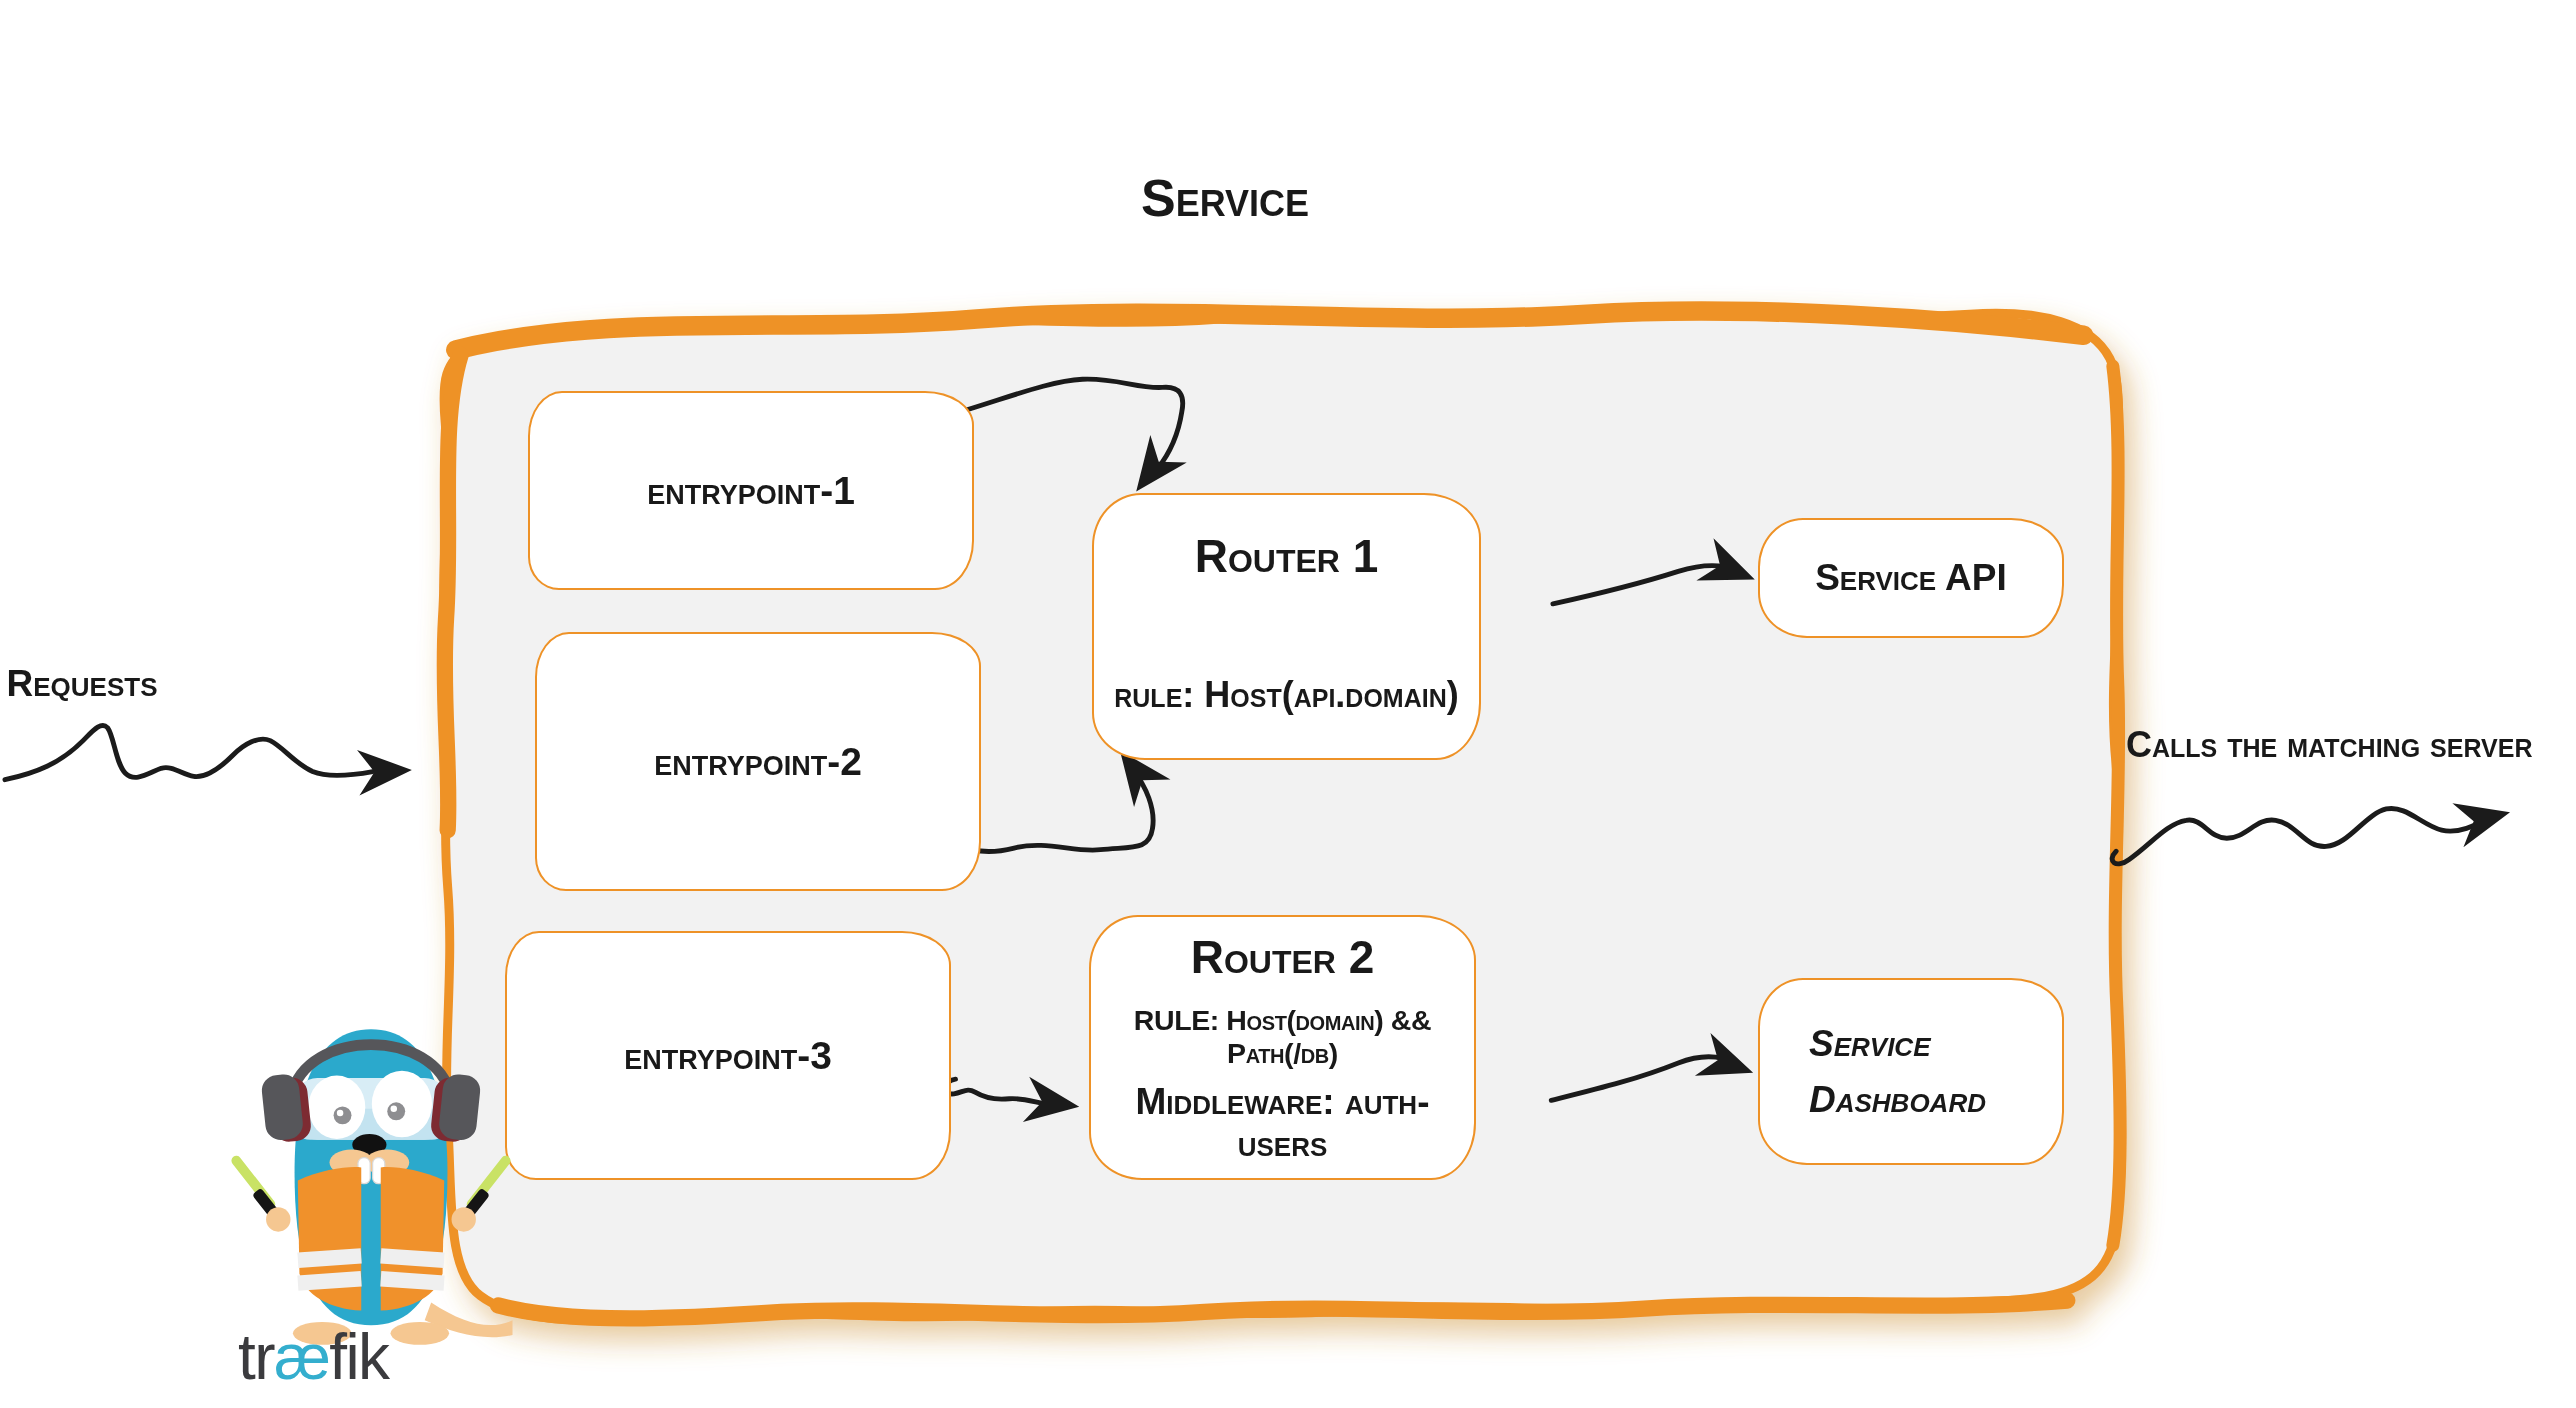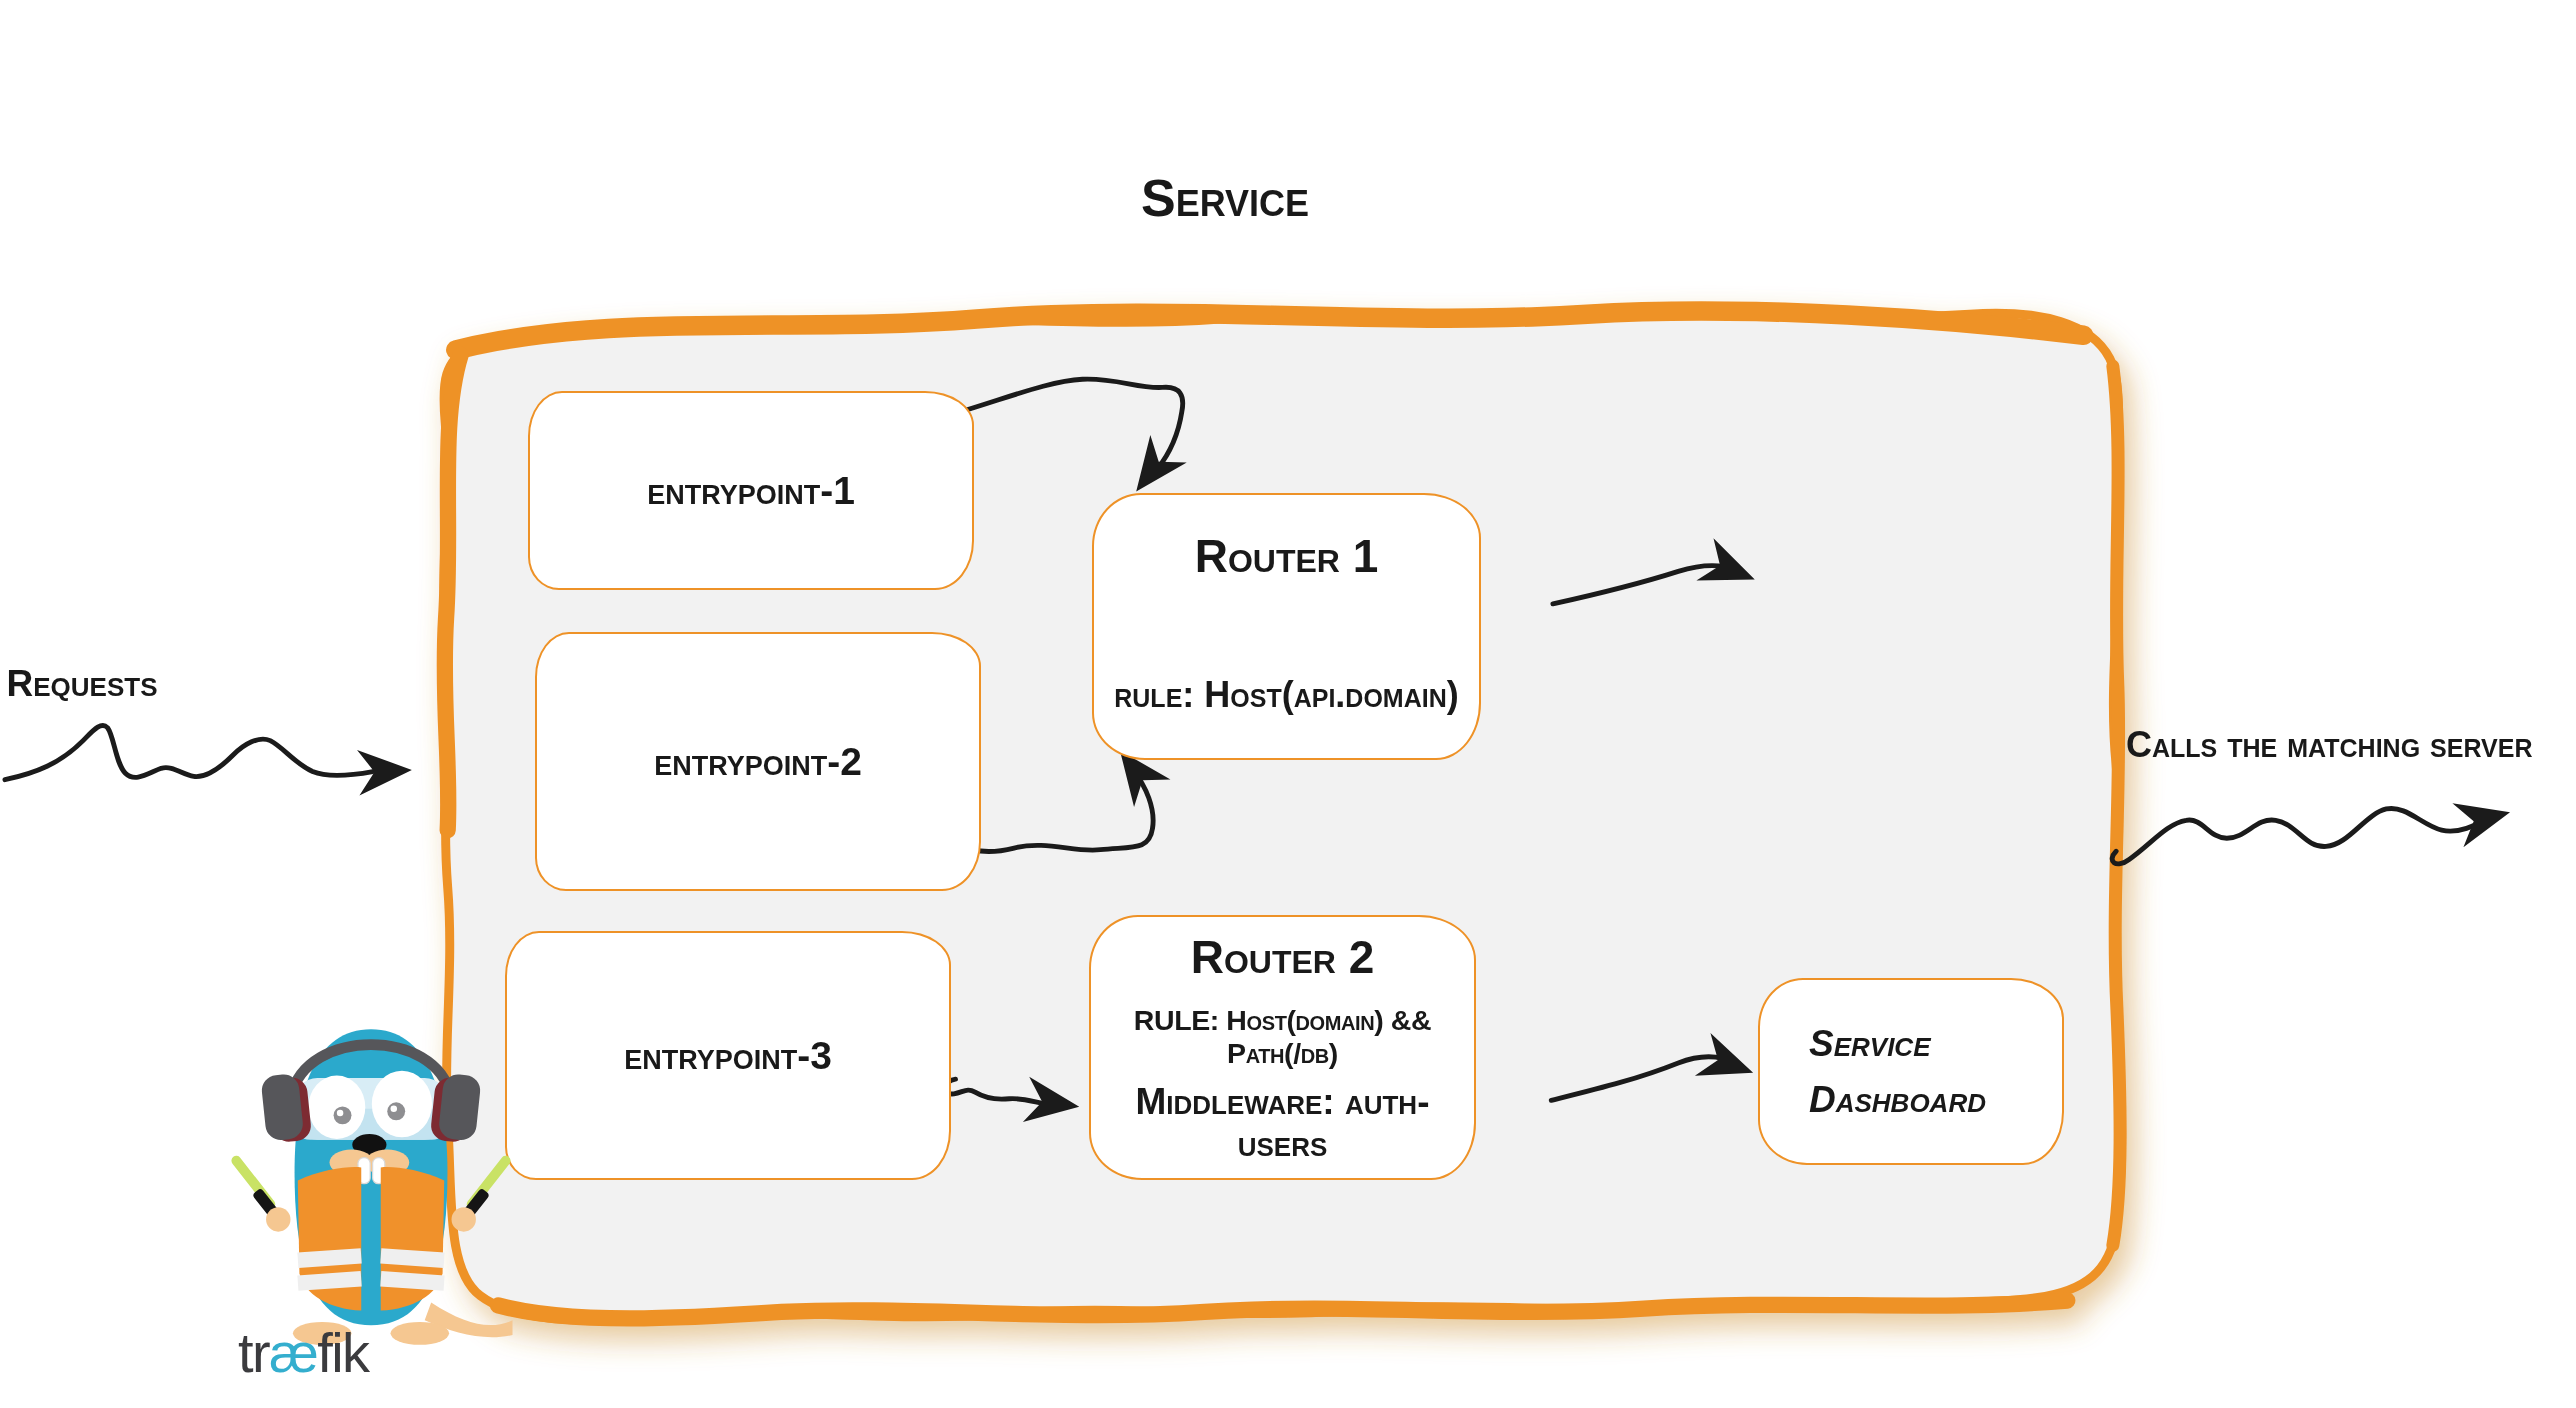--- a/index.html
+++ b/index.html
@@ -37,21 +37,21 @@
   .router2 .r-name{font-size:46px;margin-bottom:9px;}
   .router2 .r-rule{font-size:28.5px;letter-spacing:-0.4px;}
   .router2 .r-mw{font-size:37px;}
   .svc{border-radius:45px 53px 41px 49px / 49px 41px 53px 45px;}
   .svc-api{left:1758px;top:518px;width:306px;height:120px;font-size:37px;}
   .svc-dash{left:1758px;top:978px;width:306px;height:187px;font-size:37px;
     align-items:flex-start;padding-left:49px;line-height:1.5;text-align:left;font-style:italic;}
   .gopher{position:absolute;left:226px;top:1008px;z-index:3;}
   .wordmark{
     position:absolute;left:238px;top:1325px;z-index:4;
-    font-size:56px;font-weight:500;color:#3B3B3E;line-height:1;letter-spacing:-1.6px;text-align:center;
+    font-size:64px;font-weight:500;color:#3B3B3E;line-height:1;letter-spacing:-1.6px;text-align:center;
   }
   .wordmark .ae{color:#34AECE;}
 </style>
 </head>
 <body>
 
 <div class="canvas">
 
   <svg class="layer" viewBox="0 0 3165 1730">
     <defs>
@@ -150,20 +150,23 @@
   <div class="box router router1">
     <div class="hand r-name">Router 1</div>
     <div class="hand r-rule">rule: Host(api.domain)</div>
   </div>
   <div class="box router router2">
     <div class="hand r-name">Router 2</div>
     <div class="hand r-rule">RULE: Host(domain) &amp;&amp; Path(/db)</div>
     <div class="hand r-mw">Middleware: auth-users</div>
   </div>
 
+  <div class="box svc svc-api">
+    <span class="hand">Service API</span>
+  </div>
   <div class="box svc svc-dash">
     <span class="hand">Service</span>
     <span class="hand">Dashboard</span>
   </div>
 
   <svg class="gopher" width="290" height="340" viewBox="0 0 356 418">
     <g>
       <path fill="#F5C791" d="M 252 362 C 295 390 325 396 352 384 L 352 402 C 318 410 280 400 244 384 Z"></path>
       <ellipse cx="118" cy="400" rx="36" ry="14" fill="#F5C791"></ellipse>
       <ellipse cx="238" cy="400" rx="36" ry="14" fill="#F5C791"></ellipse>

